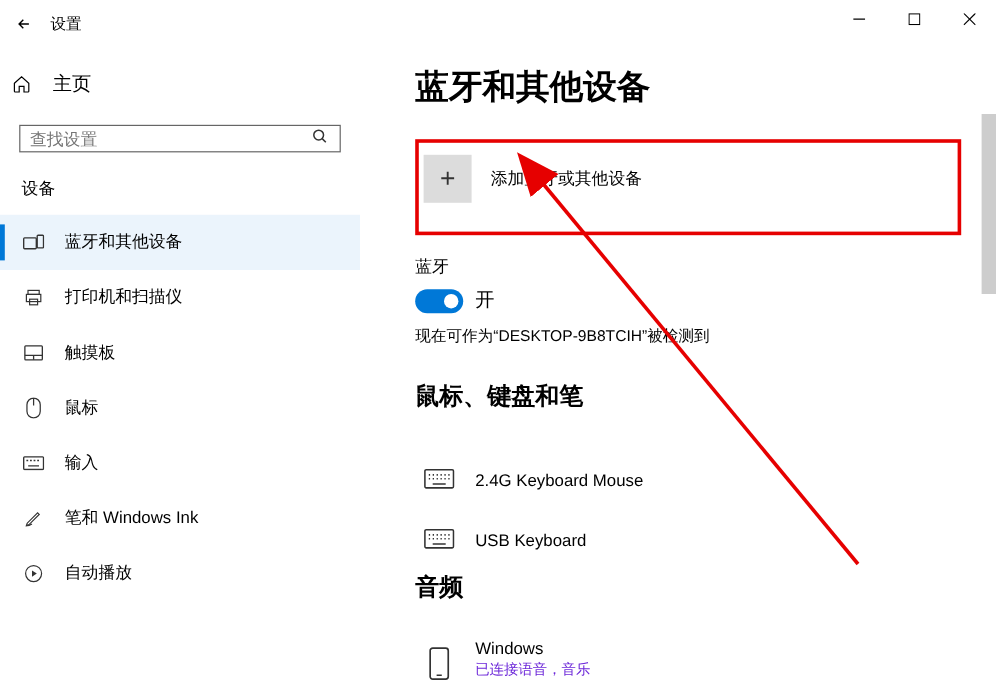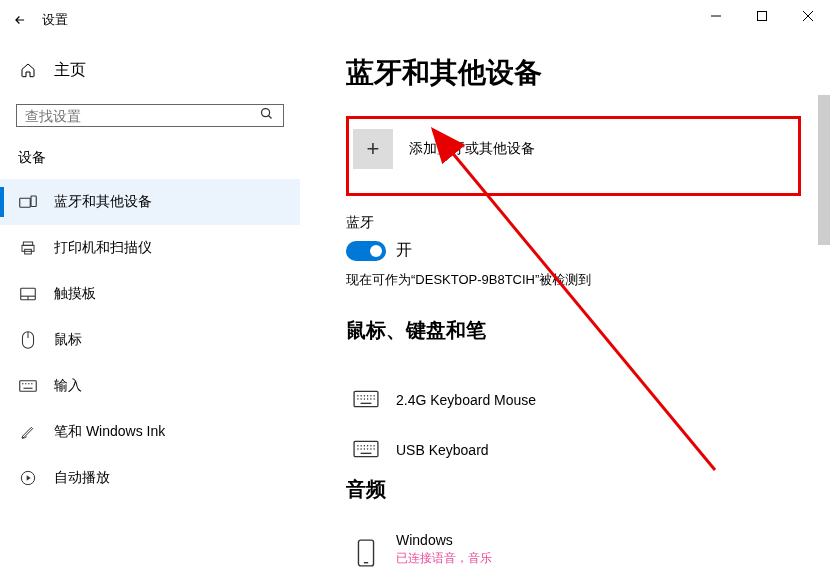--- a/index.html
+++ b/index.html
@@ -4,21 +4,21 @@
 <style>
 *{box-sizing:border-box;margin:0;padding:0;font-family:"Segoe UI","Microsoft YaHei",sans-serif}
 body{width:831px;height:574px;overflow:hidden;background:#fff;position:relative}
 .titlebar{height:40px;display:flex;align-items:center;position:relative}
 .back-btn{width:40px;height:40px;display:flex;align-items:center;justify-content:center;font-size:16px;cursor:pointer}
 .title{font-size:13px;margin-left:2px}
 .win-controls{position:absolute;right:0;top:0;display:flex}
 .win-btn{width:46px;height:32px;display:flex;align-items:center;justify-content:center;cursor:pointer}
 .container{display:flex;position:absolute;top:40px;left:0;right:0;bottom:0}
 .sidebar{width:300px;padding:10px 0 0 0}
-.home-row{display:flex;align-items:center;padding:0 18px;height:40px;cursor:pointer}
+.home-row{display:flex;align-items:center;padding:0 8px;height:40px;cursor:pointer}
 .home-row .icon{width:20px;display:flex;justify-content:center;margin-right:16px}
 .search-box{margin:14px 16px 12px 16px;height:23px;background:#fff;border:1px solid #666;display:flex;align-items:center;padding:0 8px}
 .search-box input{flex:1;border:none;outline:none;font-size:14px;background:transparent}
 .search-box .search-icon{width:18px;text-align:center;color:#333}
 .section-title{font-weight:400;font-size:14px;padding:10px 18px 12px 18px}
 .nav-item{display:flex;align-items:center;height:46px;padding:0 18px;cursor:pointer;position:relative}
 .nav-item.selected{background:rgba(0,120,215,0.08)}
 .nav-item.selected::before{content:"";position:absolute;left:0;top:8px;bottom:8px;width:4px;background:#0078D7}
 .nav-item .icon{width:20px;display:flex;justify-content:center;margin-right:16px;color:#333}
 .nav-item span.label{font-size:14px}
@@ -30,21 +30,21 @@
 .add-label{font-size:14px}
 .sub-heading{font-size:14px;font-weight:400;margin-bottom:8px}
 .toggle-row{display:flex;align-items:center;margin-bottom:10px}
 .toggle{width:40px;height:20px;border-radius:10px;background:#0078D7;position:relative;cursor:pointer;margin-right:10px}
 .toggle::after{content:"";position:absolute;width:12px;height:12px;border-radius:50%;background:#fff;top:4px;right:4px}
 .status-text{font-size:13px;margin-bottom:28px}
 .section-h{font-size:20px;font-weight:600;margin-bottom:14px}
 .device{display:flex;align-items:flex-end;height:50px}
 .device .dicon{width:40px;display:flex;justify-content:center;margin-right:10px;color:#333}
 .device .dname{font-size:14px}
-.device .dstatus{font-size:12px;color:#ec4899;margin-top:2px}
+.device .dstatus{font-size:12px;color:#6d28d9;margin-top:2px}
 .scrollbar{position:absolute;right:1px;top:95px;width:12px;height:150px;background:#CDCDCD;border-radius:0;cursor:pointer}
 .annotation-wrap{position:absolute;left:300px;top:40px;right:0;bottom:0;overflow:visible;pointer-events:none}
 .annotation-svg{position:absolute;left:0;top:0;overflow:visible}
 </style>
 </head>
 <body>
 
 <div class="titlebar">
   <div class="back-btn">
     <svg width="14" height="14" viewBox="0 0 24 24" fill="none" stroke="#000" stroke-width="2">

